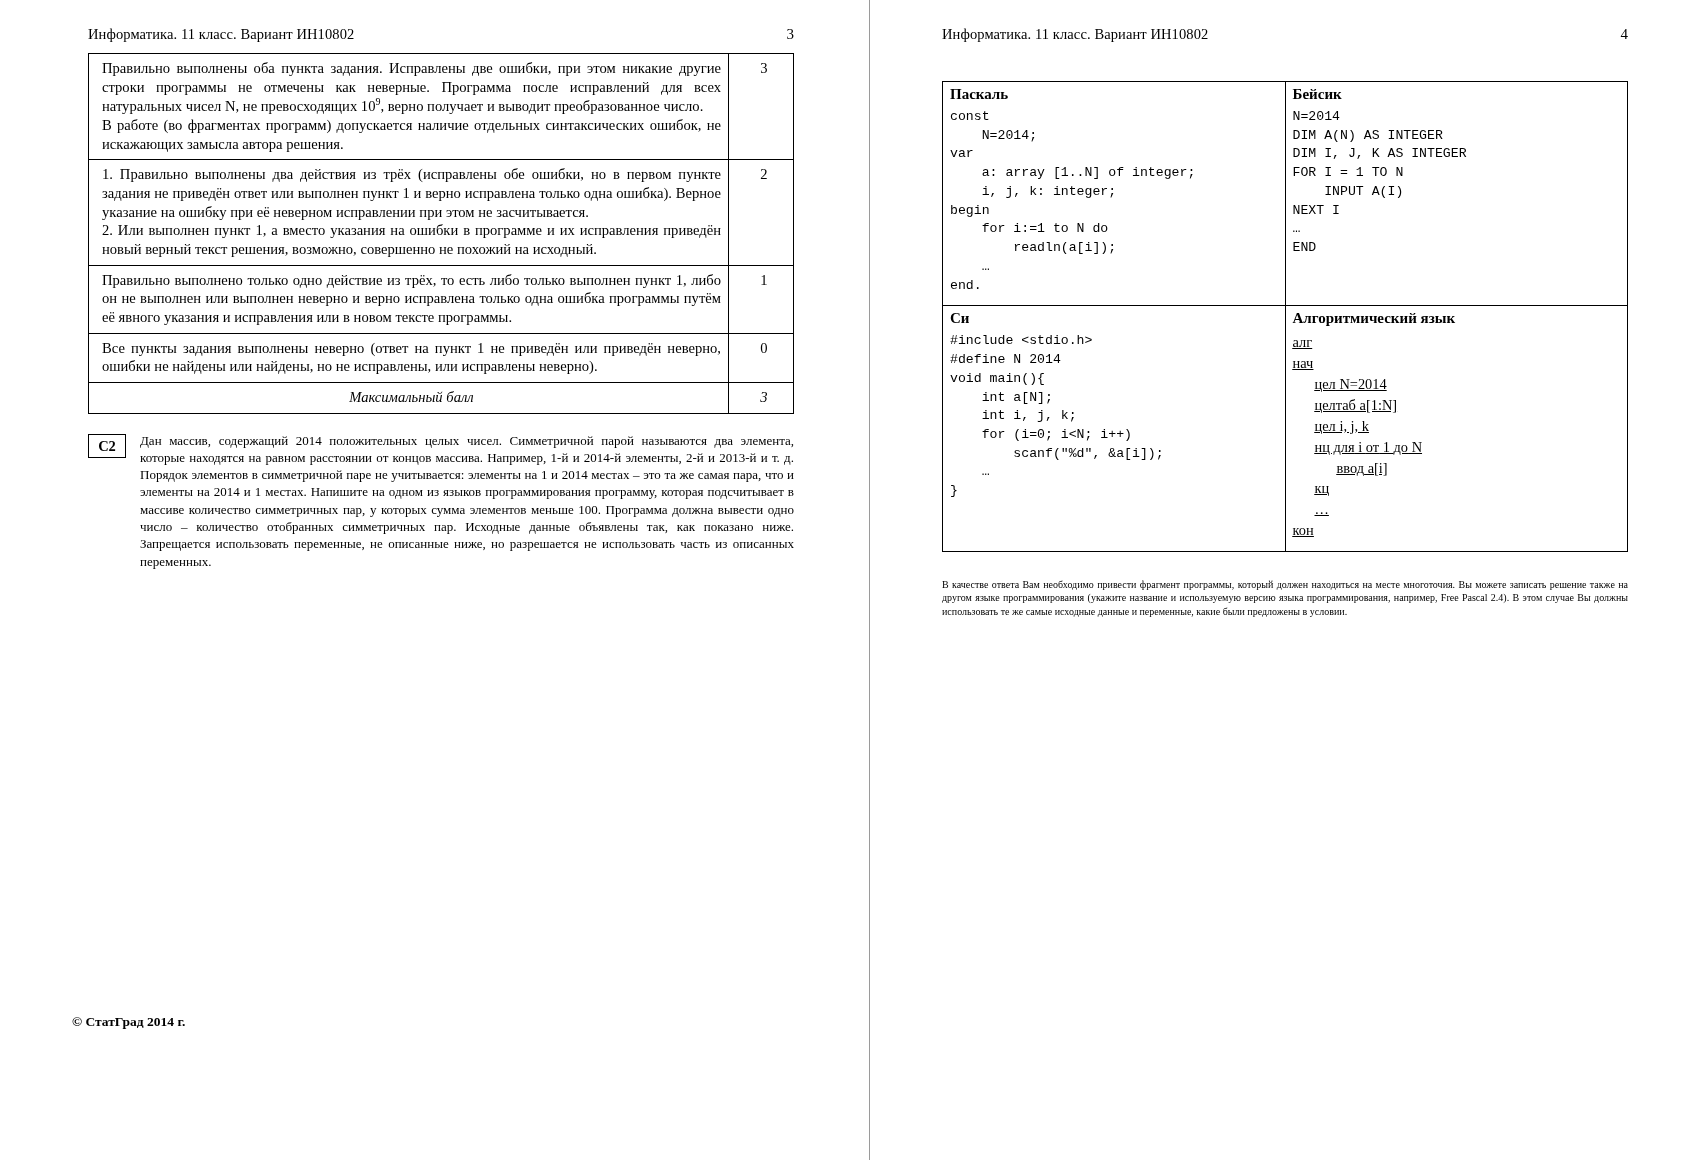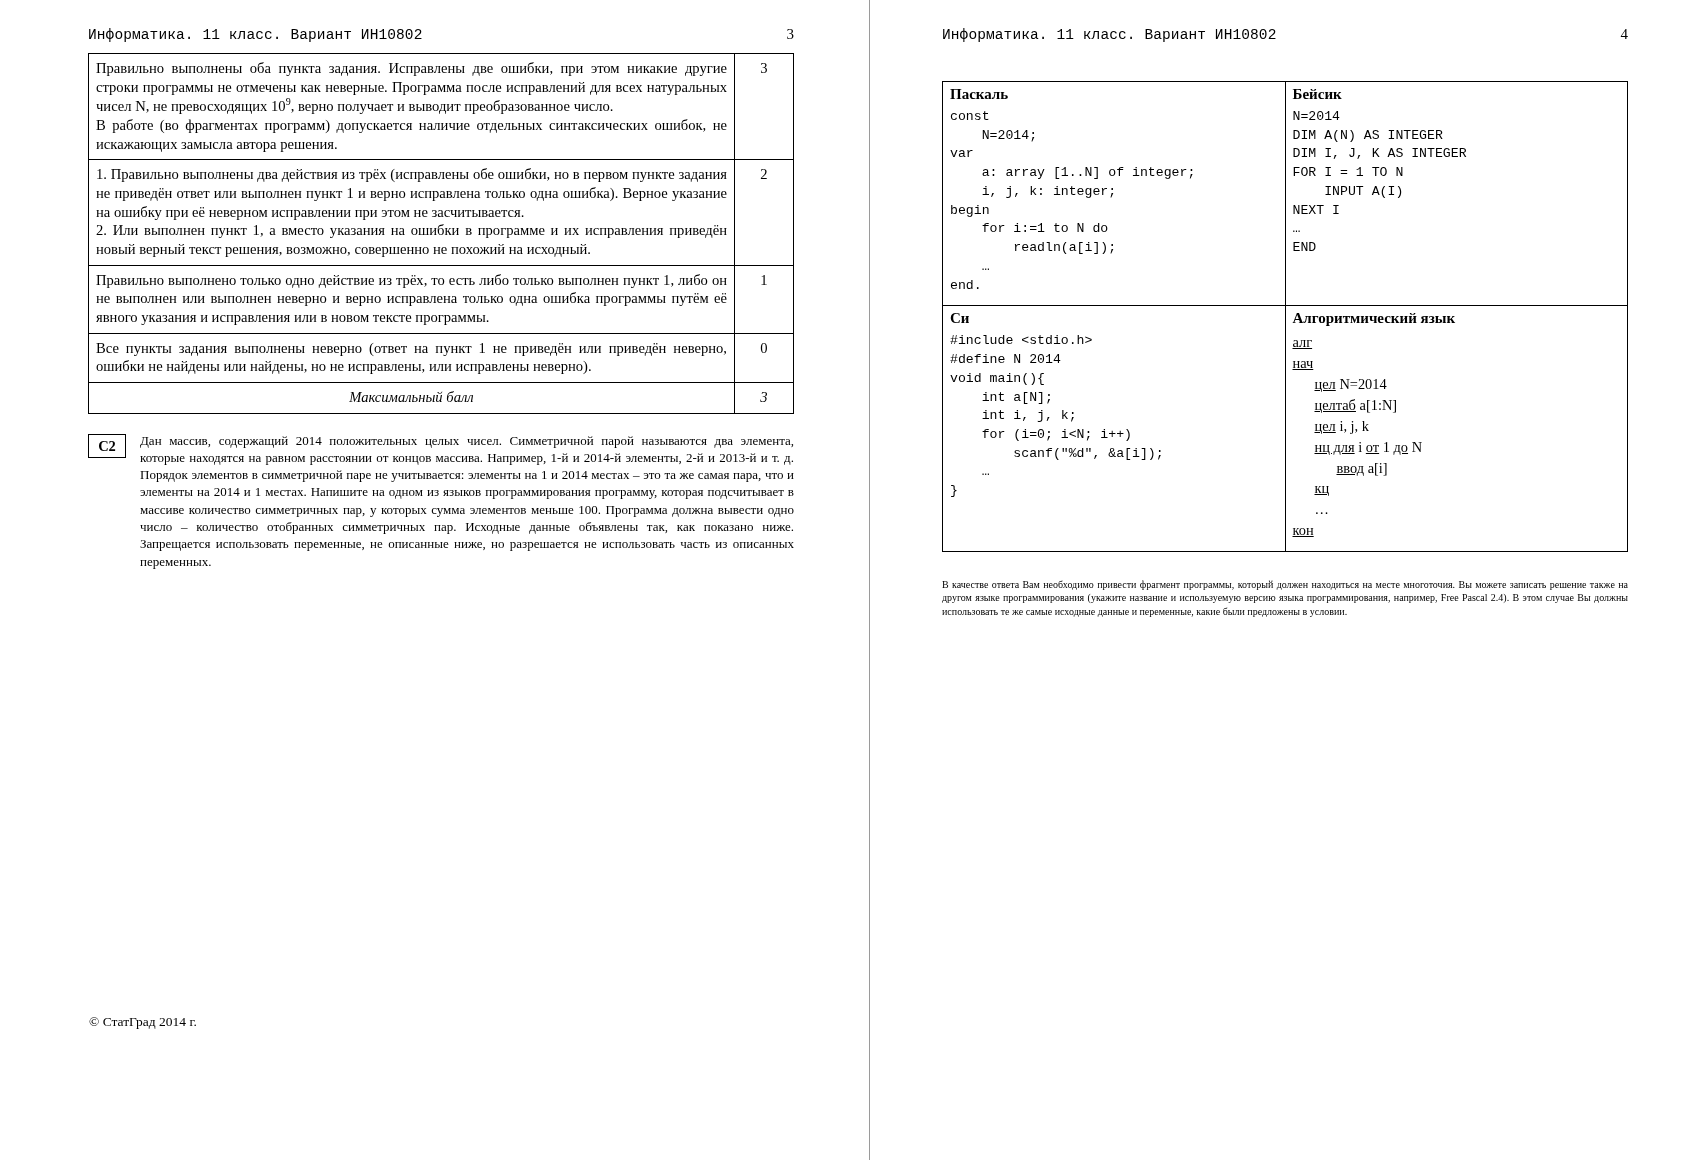--- a/index.html
+++ b/index.html
@@ -34,33 +34,33 @@
     background: #9a9a9a;
   }
 
   .running-head {
     display: flex;
     justify-content: space-between;
     align-items: baseline;
     font-size: 14.5px;
     margin-bottom: 10px;
   }
-  .running-head .title { letter-spacing: 0.1px; font-family: Liberation Mono, monospace; }
+  .running-head .title { letter-spacing: 0.1px; }
   .running-head .pageno { font-size: 15px; }
 
   
   table.criteria {
     border-collapse: collapse;
     width: 100%;
     table-layout: fixed;
   }
   table.criteria td {
     border: 1px solid #000;
     vertical-align: top;
-    padding: 5px 7px 6px 7px;
+    padding: 5px 7px 6px 13px;
     font-size: 14.6px;
     line-height: 1.28;
     text-align: justify;
     text-justify: inter-word;
     hyphens: auto;
   }
   table.criteria td.score {
     width: 44px;
     text-align: center;
     vertical-align: top;
@@ -128,38 +128,39 @@
     font-size: 13.2px;
     line-height: 1.42;
     white-space: pre;
     padding-top: 0;
   }
   table.codes td.code-cell.alg {
     font-family: "Liberation Serif", serif;
     font-size: 14.4px;
     white-space: pre;
     line-height: 1.45;
+    text-decoration: underline;
   }
   .alg u { text-decoration: underline; }
 
   .answer-note {
     margin-top: 26px;
     font-size: 10px;
     line-height: 1.33;
     text-align: justify;
     text-justify: inter-word;
   }
   .answer-note p { margin: 0; }
 
   .footer {
     position: absolute;
     bottom: 130px;
     font-size: 13.5px;
   }
-  .footer-left { left: 89px; }
+  .footer-left { left: 72px; font-weight: bold; }
 </style>
 </head>
 <body>
 
 <div class="divider"></div>
 
 <div class="page page-left">
 
   <div class="running-head">
     <span class="title">Информатика. 11 класс. Вариант ИН10802</span>

